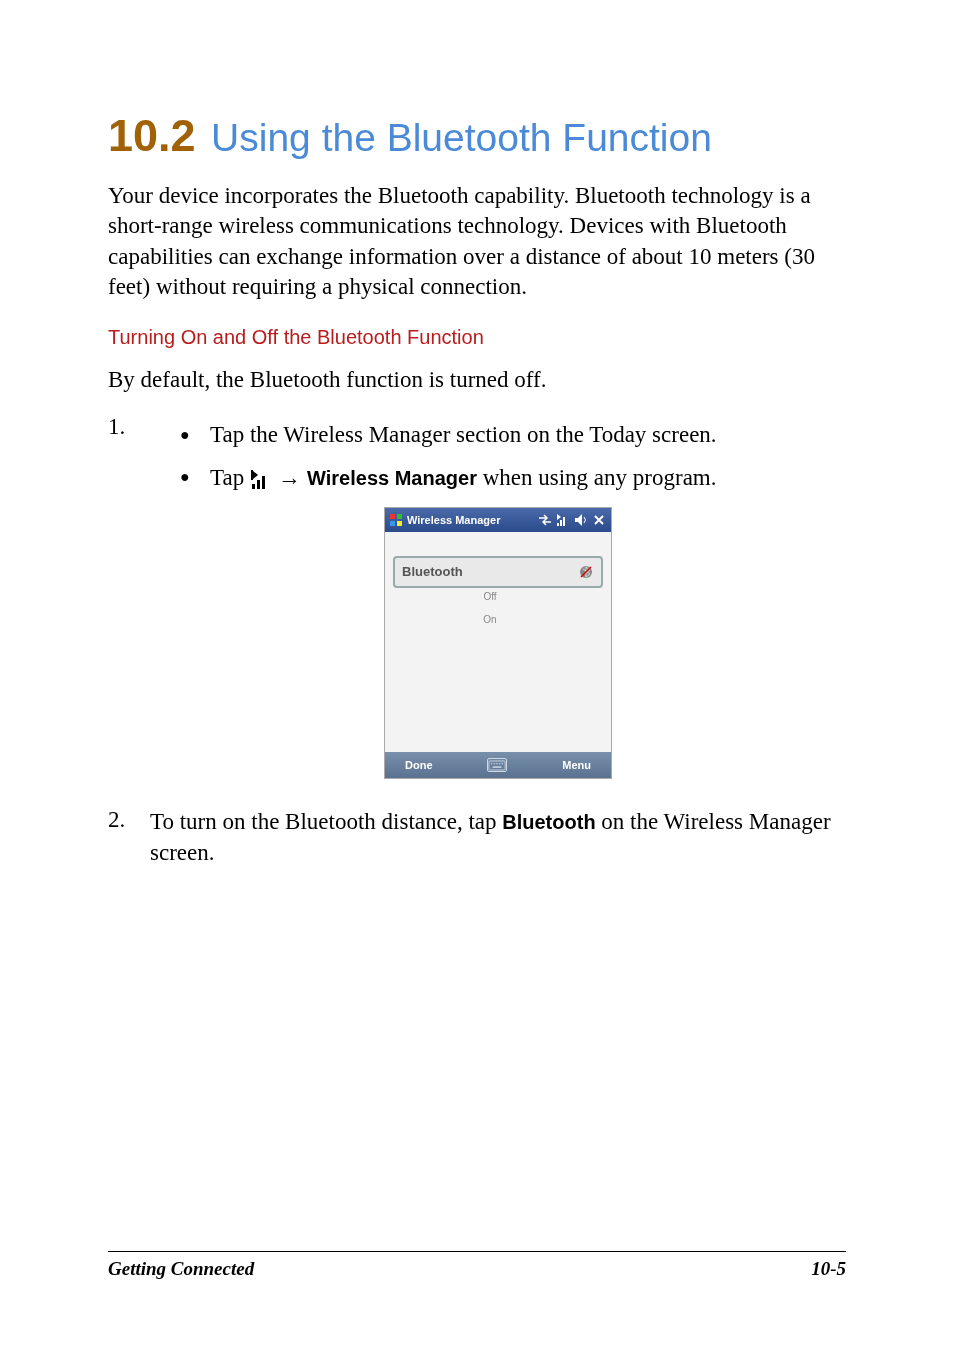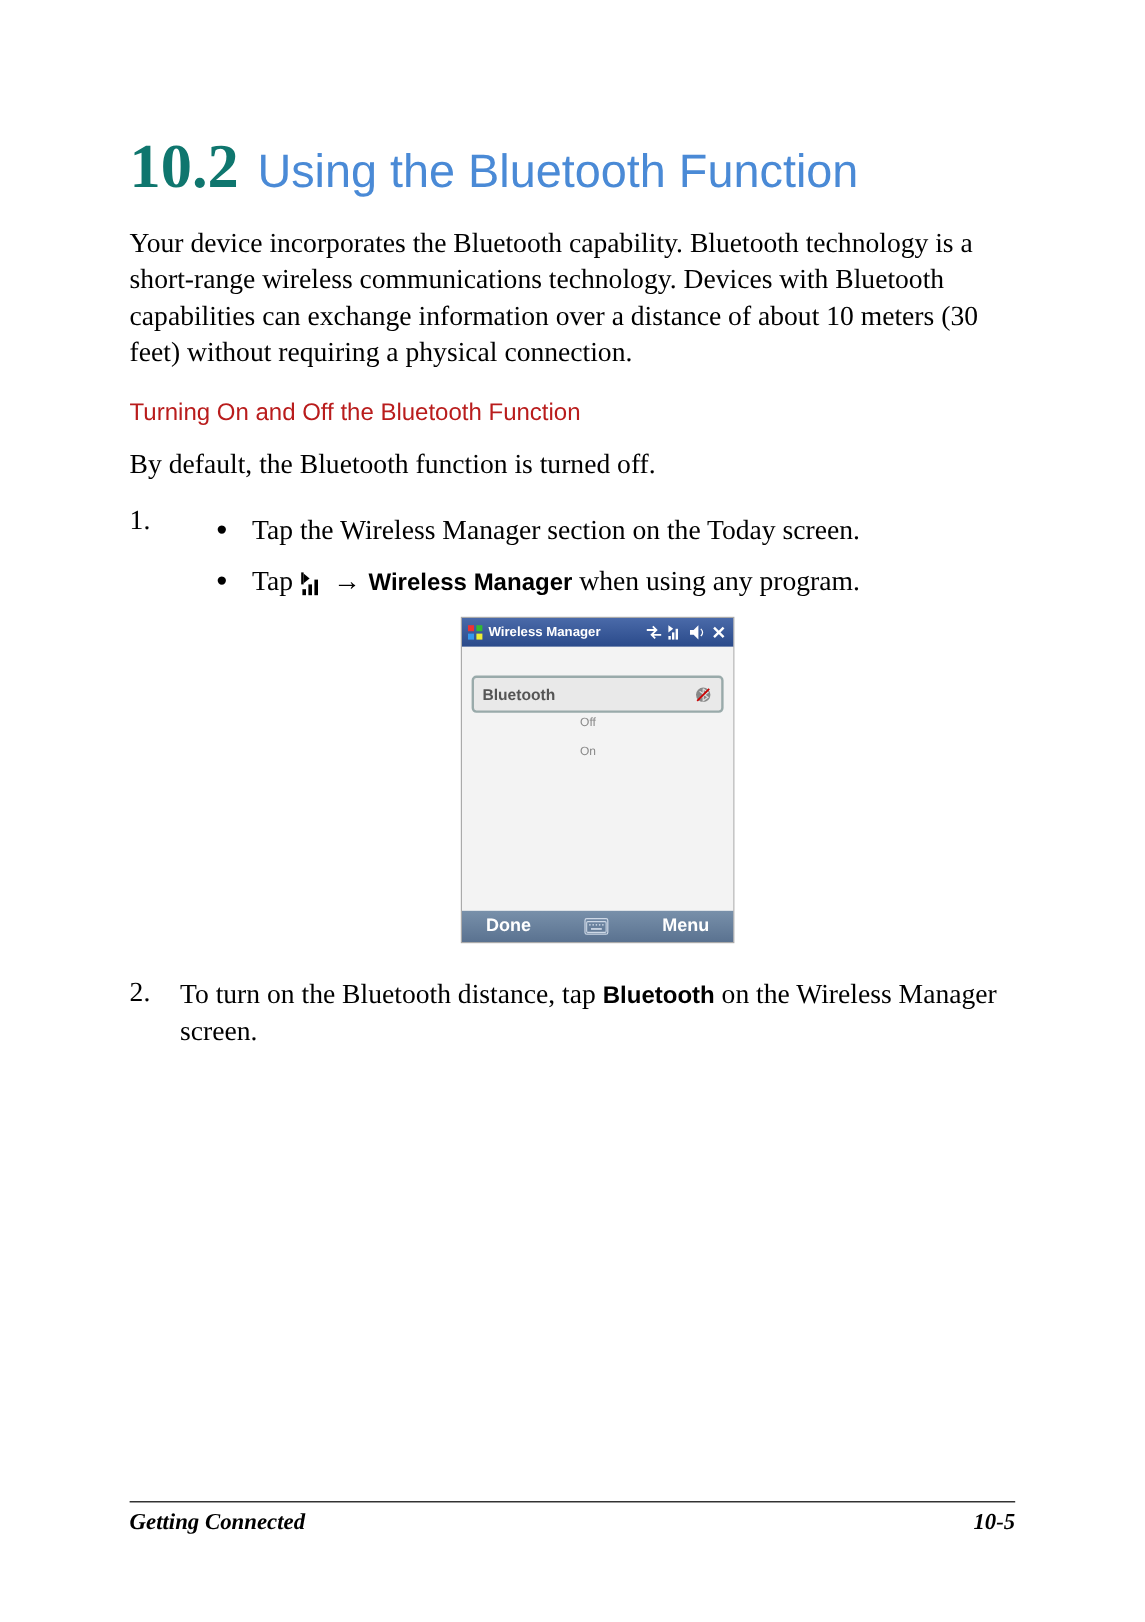--- a/index.html
+++ b/index.html
@@ -10,24 +10,24 @@
     font-family: "Times New Roman", Times, serif;
     font-size: 23px;
     color: #000;
     background: #fff;
     position: relative;
   }
   .page {
     padding: 110px 108px 0 108px;
   }
   .section-number {
-    color: #0f766e;
-    font-family: Liberation Serif, serif;
-    font-weight: bold;
-    font-size: 52px;
+    color: #a16207;
+    font-family: Liberation Sans, sans-serif;
+    font-weight: bold;
+    font-size: 45px;
   }
   .section-title {
     color: #4a8ad6;
     font-family: Arial, Helvetica, sans-serif;
     font-weight: normal;
     font-size: 39px;
     margin-left: 4px;
   }
   h1.section-heading {
     margin: 0 0 18px 0;
@@ -165,21 +165,21 @@
   .shot-softbar {
     background: #6a829e;
     background: linear-gradient(#7890aa, #5a7290);
     color: #fff;
     height: 26px;
     display: flex;
     align-items: center;
     justify-content: space-between;
     padding: 0 20px;
     font-weight: bold;
-    font-size: 15px;
+    font-size: 11px;
   }
   .shot-softbar .kbd {
     width: 20px; height: 14px; border: 1px solid #cdd8e6; border-radius: 2px;
     display:inline-flex; align-items:center; justify-content:center;
   }
   
   .footer {
     position: absolute;
     left: 108px;
     right: 108px;

